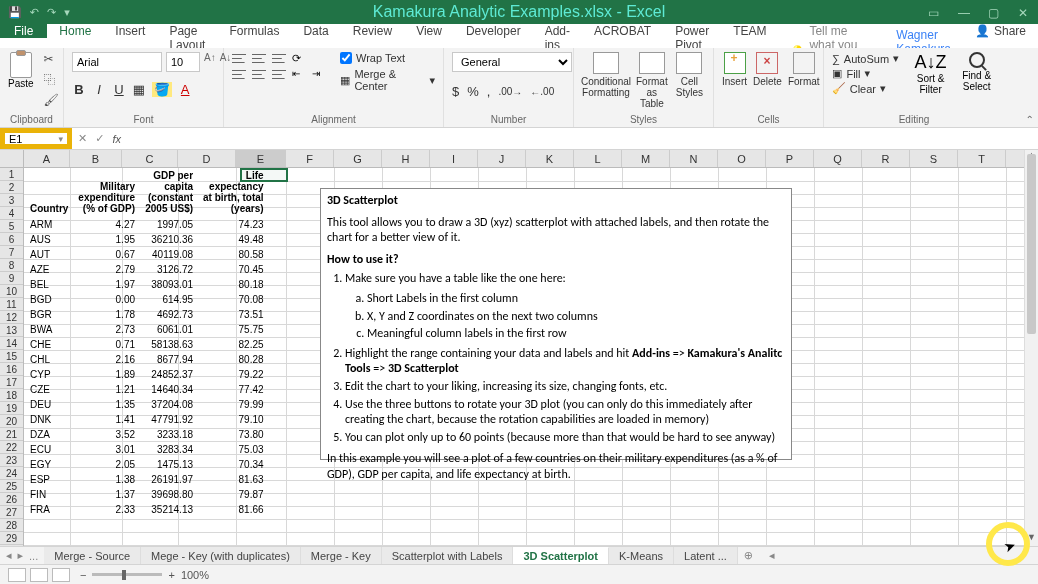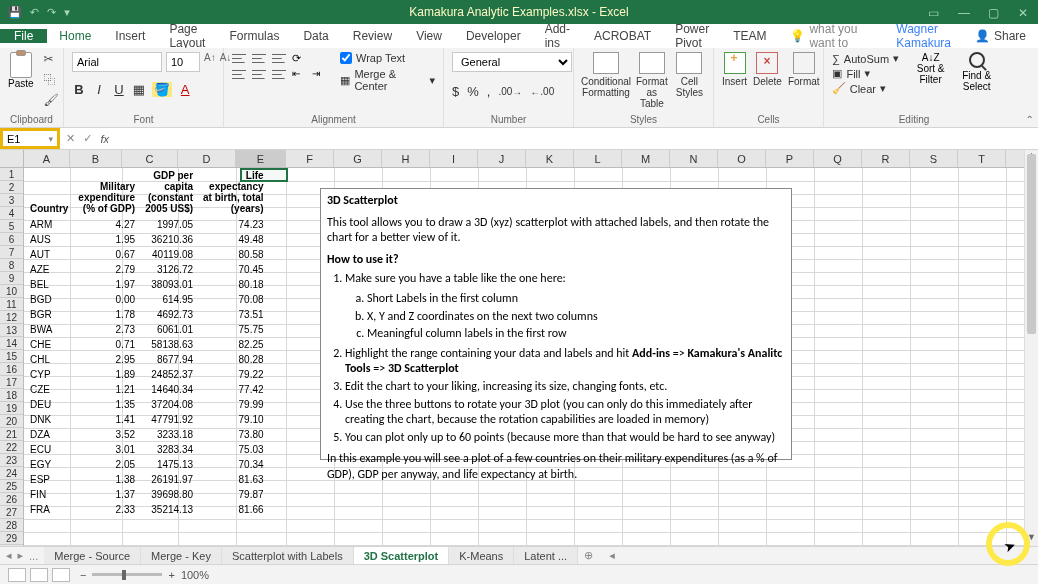--- a/index.html
+++ b/index.html
@@ -2,26 +2,26 @@
 <html><head>
 <meta charset="utf-8">
 <style>
 * { box-sizing: border-box; margin: 0; padding: 0; }
 body { font-family: 'Segoe UI', Arial, sans-serif; font-size: 12px; background: #fff; width: 1038px; height: 584px; overflow: hidden; position: relative; }
 
 
 .titlebar { height: 24px; background: #217346; color: #fff; display: flex; align-items: center; position: relative; }
 .titlebar .left-controls { display: flex; gap: 8px; padding-left: 8px; }
 .titlebar .left-controls span { font-size: 11px; color: #a6d8bc; cursor: pointer; }
-.titlebar .title { position: absolute; left: 50%; transform: translateX(-50%); font-size: 12px; color: #fef9c3; }
+.titlebar .title { position: absolute; left: 50%; transform: translateX(-50%); font-size: 16px; color: #5eead4; }
 .titlebar .right-controls { position: absolute; right: 8px; display: flex; gap: 18px; }
 .titlebar .right-controls span { width: 12px; height: 12px; display: inline-block; color: #a6d8bc; }
 
 
-.ribbon-tabs { height: 24px; background: #fff; display: flex; align-items: center; border-bottom: 0; }
+.ribbon-tabs { height: 24px; background: #fff; display: flex; align-items: flex-start; border-bottom: 0; }
 .ribbon-tabs .tab { padding: 0 12px; font-size: 12px; color: #444; display: flex; align-items: center; cursor: pointer; }
 .ribbon-tabs .tab.file { background: #217346; color: #fff; padding: 0 14px; }
 .ribbon-tabs .tab.active { background: #fff; color: #217346; border-top: 0; position: relative; }
 .ribbon-tabs .tab.active::after { content:''; position:absolute; bottom:-1px; left:0; right:0; height:3px; background:#fff; z-index:2; }
 .ribbon-tabs .spacer { flex: 1; }
 .ribbon-tabs .tellme { display: flex; align-items: center; color: #888; font-size: 12px; gap: 4px; padding: 0 12px; }
 .ribbon-tabs .user { padding: 4px 12px; color: #3b82f6; display: flex; align-items: center; }
 .ribbon-tabs .share { padding: 0 12px; color: #444; display: flex; align-items: center; gap: 4px; }
 
 
@@ -74,21 +74,21 @@
 .editing-col .eitem { display: flex; align-items: center; gap: 4px; }
 .editing-icons { display:flex; gap:6px; }
 .editing-big { display:flex; flex-direction:column; align-items:center; width:40px; font-size:10px; text-align:center; }
 .magnifier { width:16px; height:16px; border:2px solid #333; border-radius:50%; position:relative; display:inline-block; margin-bottom:2px; }
 .magnifier::after { content:''; position:absolute; width:6px; height:2px; background:#333; bottom:-3px; right:-4px; transform:rotate(45deg); }
 
 .ribbon-collapse { position:absolute; right:4px; bottom:2px; font-size:10px; color:#666; cursor:pointer; }
 
 
 .formula-bar { height: 22px; display: flex; align-items: stretch; border-bottom: 1px solid #d4d4d4; background:#fff; }
-.name-box { width: 60px; border: 3px solid #eab308; font-size: 11px; padding: 2px 4px; display:flex; align-items:center; justify-content:space-between; }
+.name-box { width: 72px; border: 5px solid #eab308; font-size: 11px; padding: 2px 4px; display:flex; align-items:center; justify-content:space-between; }
 .fx-controls { display: flex; align-items: center; padding: 0 6px; gap: 8px; color: #888; font-size: 11px; }
 .fx-controls .fx { font-style: italic; color: #555; }
 .formula-input { flex: 1; border: none; padding: 2px 4px; font-size: 11px; outline:none; }
 
 
 .sheet-area { position: relative; height: 396px; display: flex; }
 .col-headers { height: 18px; display: flex; background: #e6e6e6; border-bottom: 1px solid #bbb; }
 .corner { width: 24px; border-right: 1px solid #bbb; background: #e6e6e6; }
 .col-header { border-right: 1px solid #ccc; text-align: center; font-size: 11px; color: #333; display:flex; align-items:center; justify-content:center; background:#e6e6e6; }
 .col-header.selected { background: #ccc; }
@@ -311,21 +311,21 @@
 
   <div class="ribbon-group" style="width:180px;border-right:none">
     <div class="group-content">
       <div class="editing-col">
         <div class="eitem">∑ <span>AutoSum</span> ▾</div>
         <div class="eitem">▣ <span>Fill</span> ▾</div>
         <div class="eitem">🧹 <span>Clear</span> ▾</div>
       </div>
       <div class="editing-icons">
         <div class="editing-big">
-          <span style="font-size:10px">A↓Z</span>
+          <span style="font-size:18px">A↓Z</span>
           <span>Sort &amp; Filter</span>
         </div>
         <div class="editing-big">
           <span class="magnifier"></span>
           <span>Find &amp; Select</span>
         </div>
       </div>
     </div>
     <div class="group-label">Editing</div>
   </div>
@@ -512,21 +512,21 @@
                 <td class="num col-D">75.75</td>
               </tr>
               <tr>
                 <td class="txt col-A">CHE</td>
                 <td class="num col-B">0.71</td>
                 <td class="num col-C">58138.63</td>
                 <td class="num col-D">82.25</td>
               </tr>
               <tr>
                 <td class="txt col-A">CHL</td>
-                <td class="num col-B">2.95</td>
+                <td class="num col-B">2.16</td>
                 <td class="num col-C">8677.94</td>
                 <td class="num col-D">80.28</td>
               </tr>
               <tr>
                 <td class="txt col-A">CYP</td>
                 <td class="num col-B">1.89</td>
                 <td class="num col-C">24852.37</td>
                 <td class="num col-D">79.22</td>
               </tr>
               <tr>
@@ -596,39 +596,40 @@
                 <li>Short Labels in the first column</li>
                 <li>X, Y and Z coordinates on the next two columns</li>
                 <li>Meaningful column labels in the first row</li>
               </ol>
             </li>
             <li><span>Highlight the range containing your data and labels and hit </span><span class="highlight">Add-ins</span><span> =&gt; </span><span class="highlight">Kamakura's Analitc Tools</span><span> =&gt; </span><span class="highlight">3D Scatterplot</span></li>
             <li>Edit the chart to your liking, increasing its size, changing fonts, etc.</li>
             <li>Use the three buttons to rotate your 3D plot (you can only do this immediately after creating the chart, because the rotation capabilities are loaded in memory)</li>
             <li>You can plot only up to 60 points (because more than that would be hard to see anyway)</li>
           </ol>
-          <div style="margin-top:6px">In this example you will see a plot of a few countries on their military expenditures (as a % of GDP), GDP per anyway, and life expectancy at birth.</div>
+          <div style="margin-top:6px">In this example you will see a plot of a few countries on their military expenditures (as a % of GDP), GDP per capita, and life expectancy at birth.</div>
         </div>
       </div>
     </div>
   </div>
   <div class="vscroll">
     <div class="arrow" style="top:0">▲</div>
     <div class="thumb"></div>
     <div class="arrow down">▼</div>
   </div>
 </div>
 
 <div class="sheet-tabs">
   <div class="nav">
     <span>◂</span>
     <span>▸</span>
     <span>...</span>
   </div>
   <div class="tab">Merge - Source</div>
+  <div class="tab">Mege - Key (with duplicates)</div>
   <div class="tab">Merge - Key</div>
   <div class="tab">Scatterplot with Labels</div>
   <div class="tab active">3D Scatterplot</div>
   <div class="tab">K-Means</div>
   <div class="tab">Latent ...</div>
   <div class="add">⊕</div>
   <div class="hscroll-nav">◂</div>
   <div class="hscroll-track"></div>
 </div>
 

